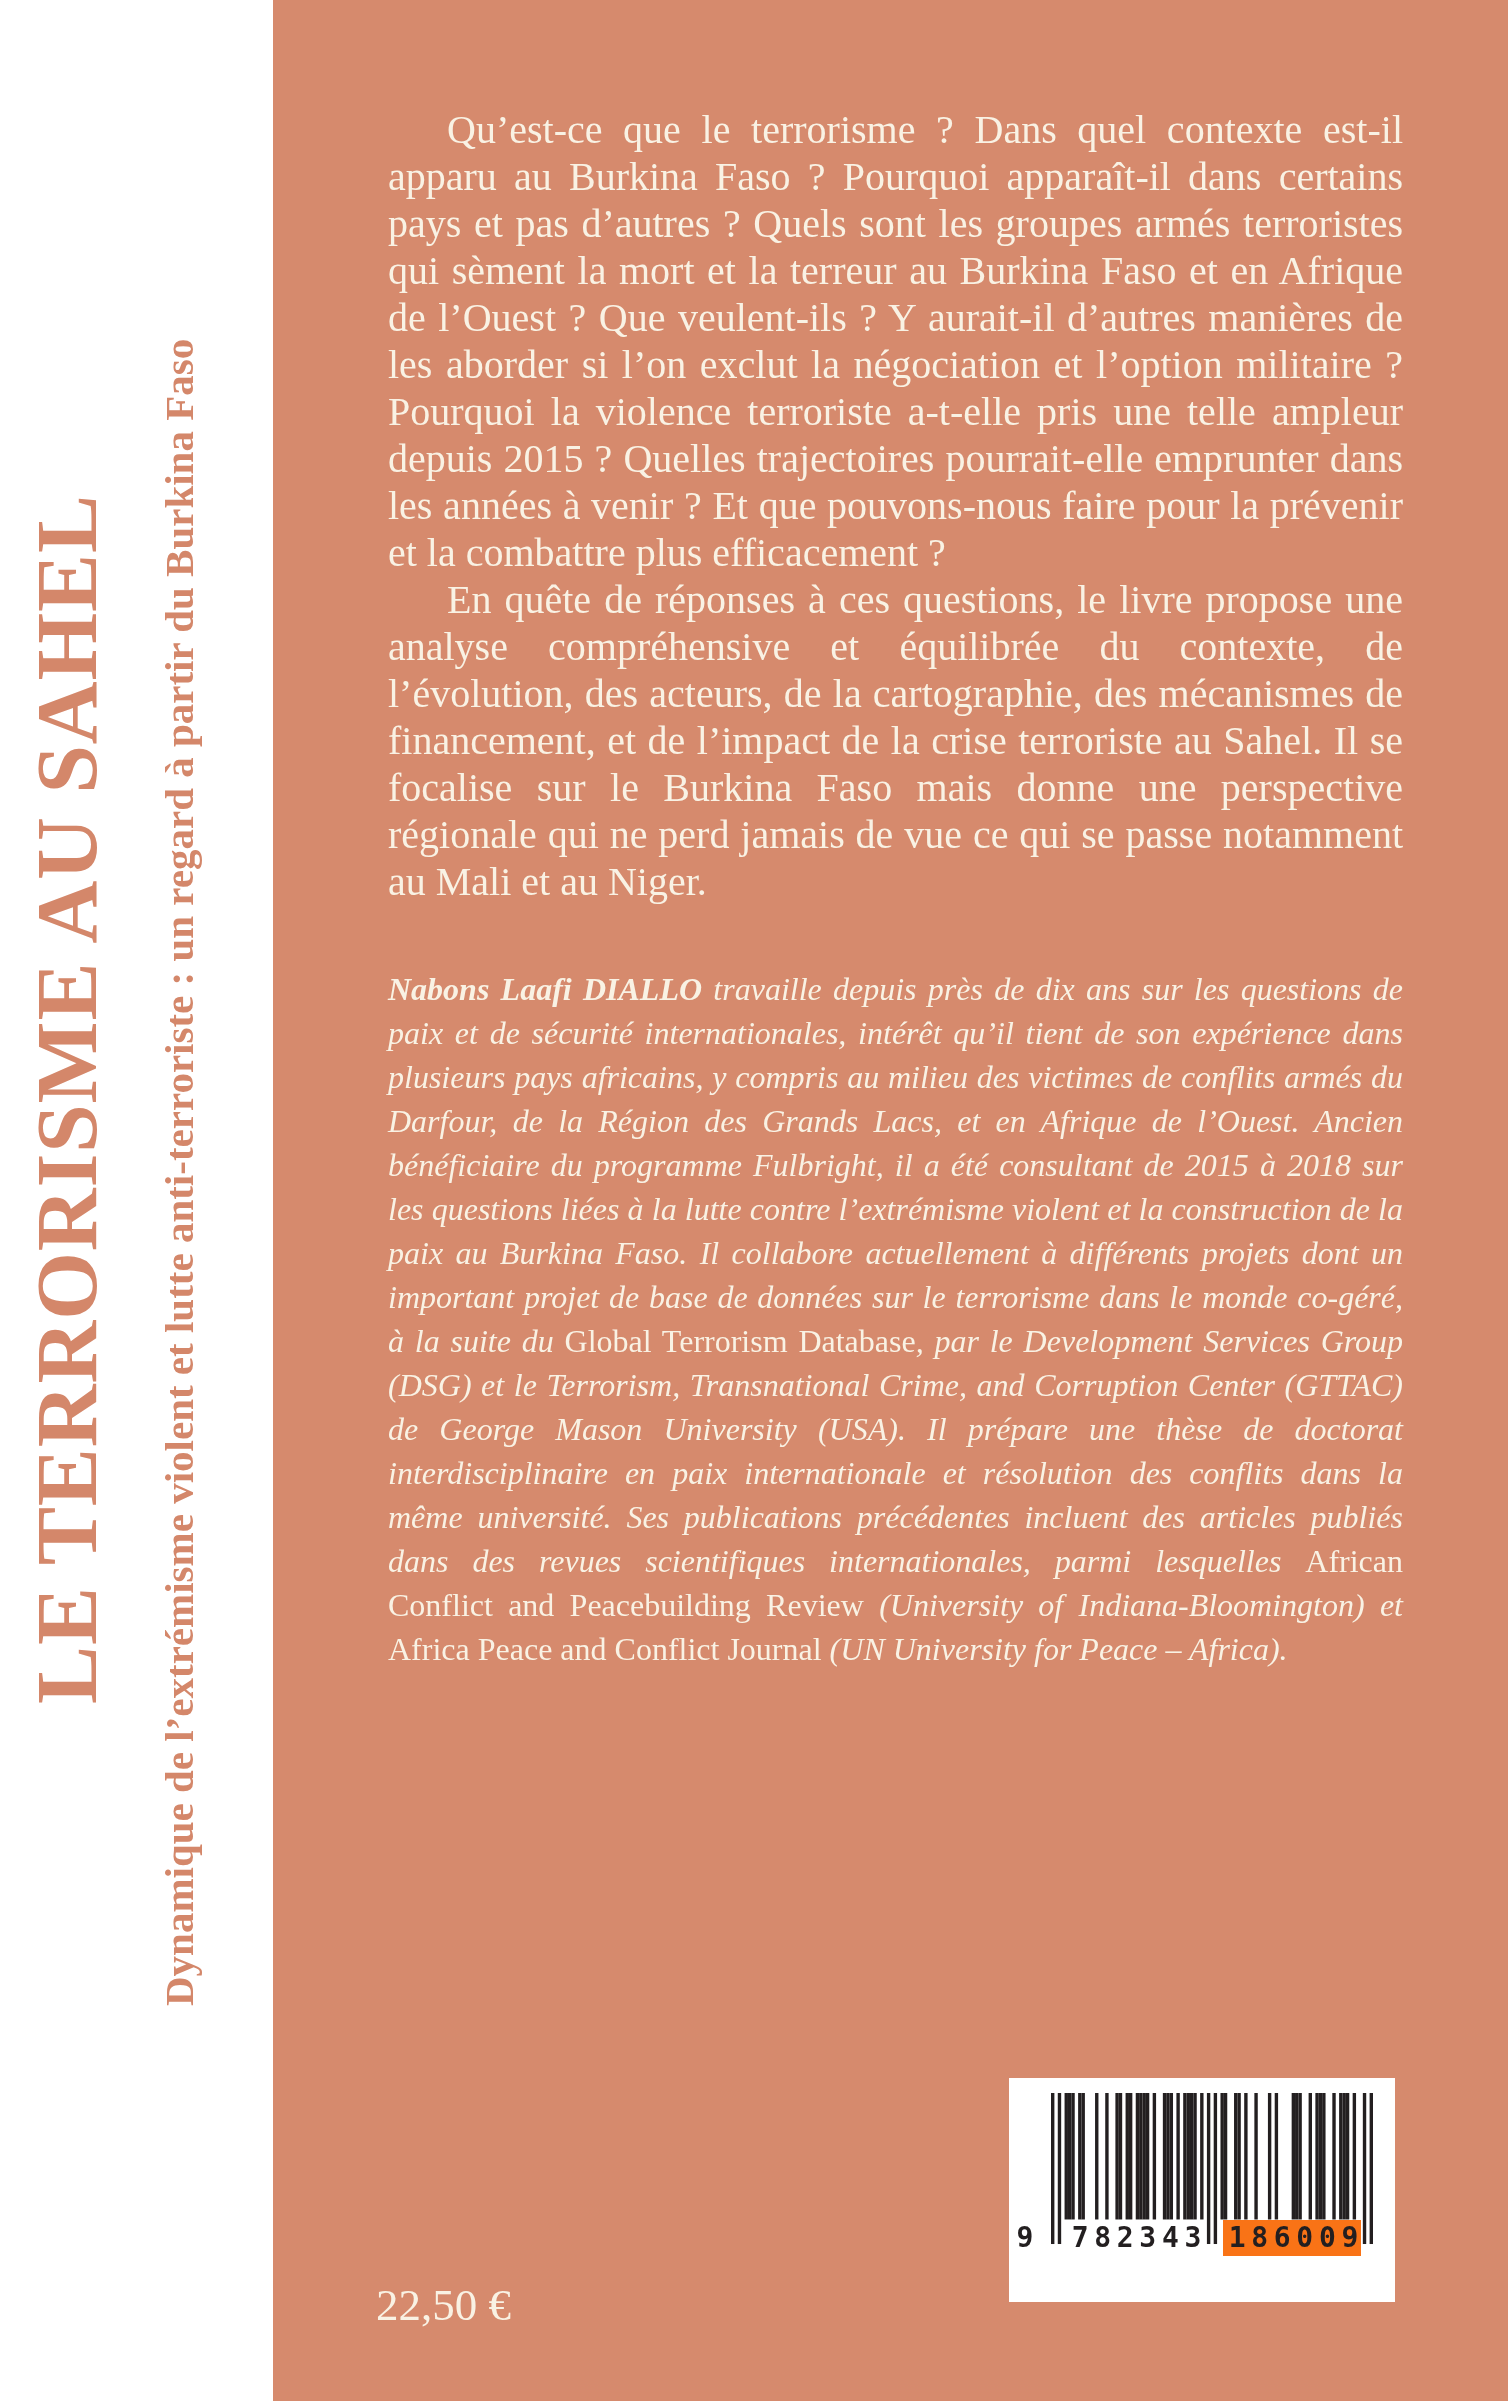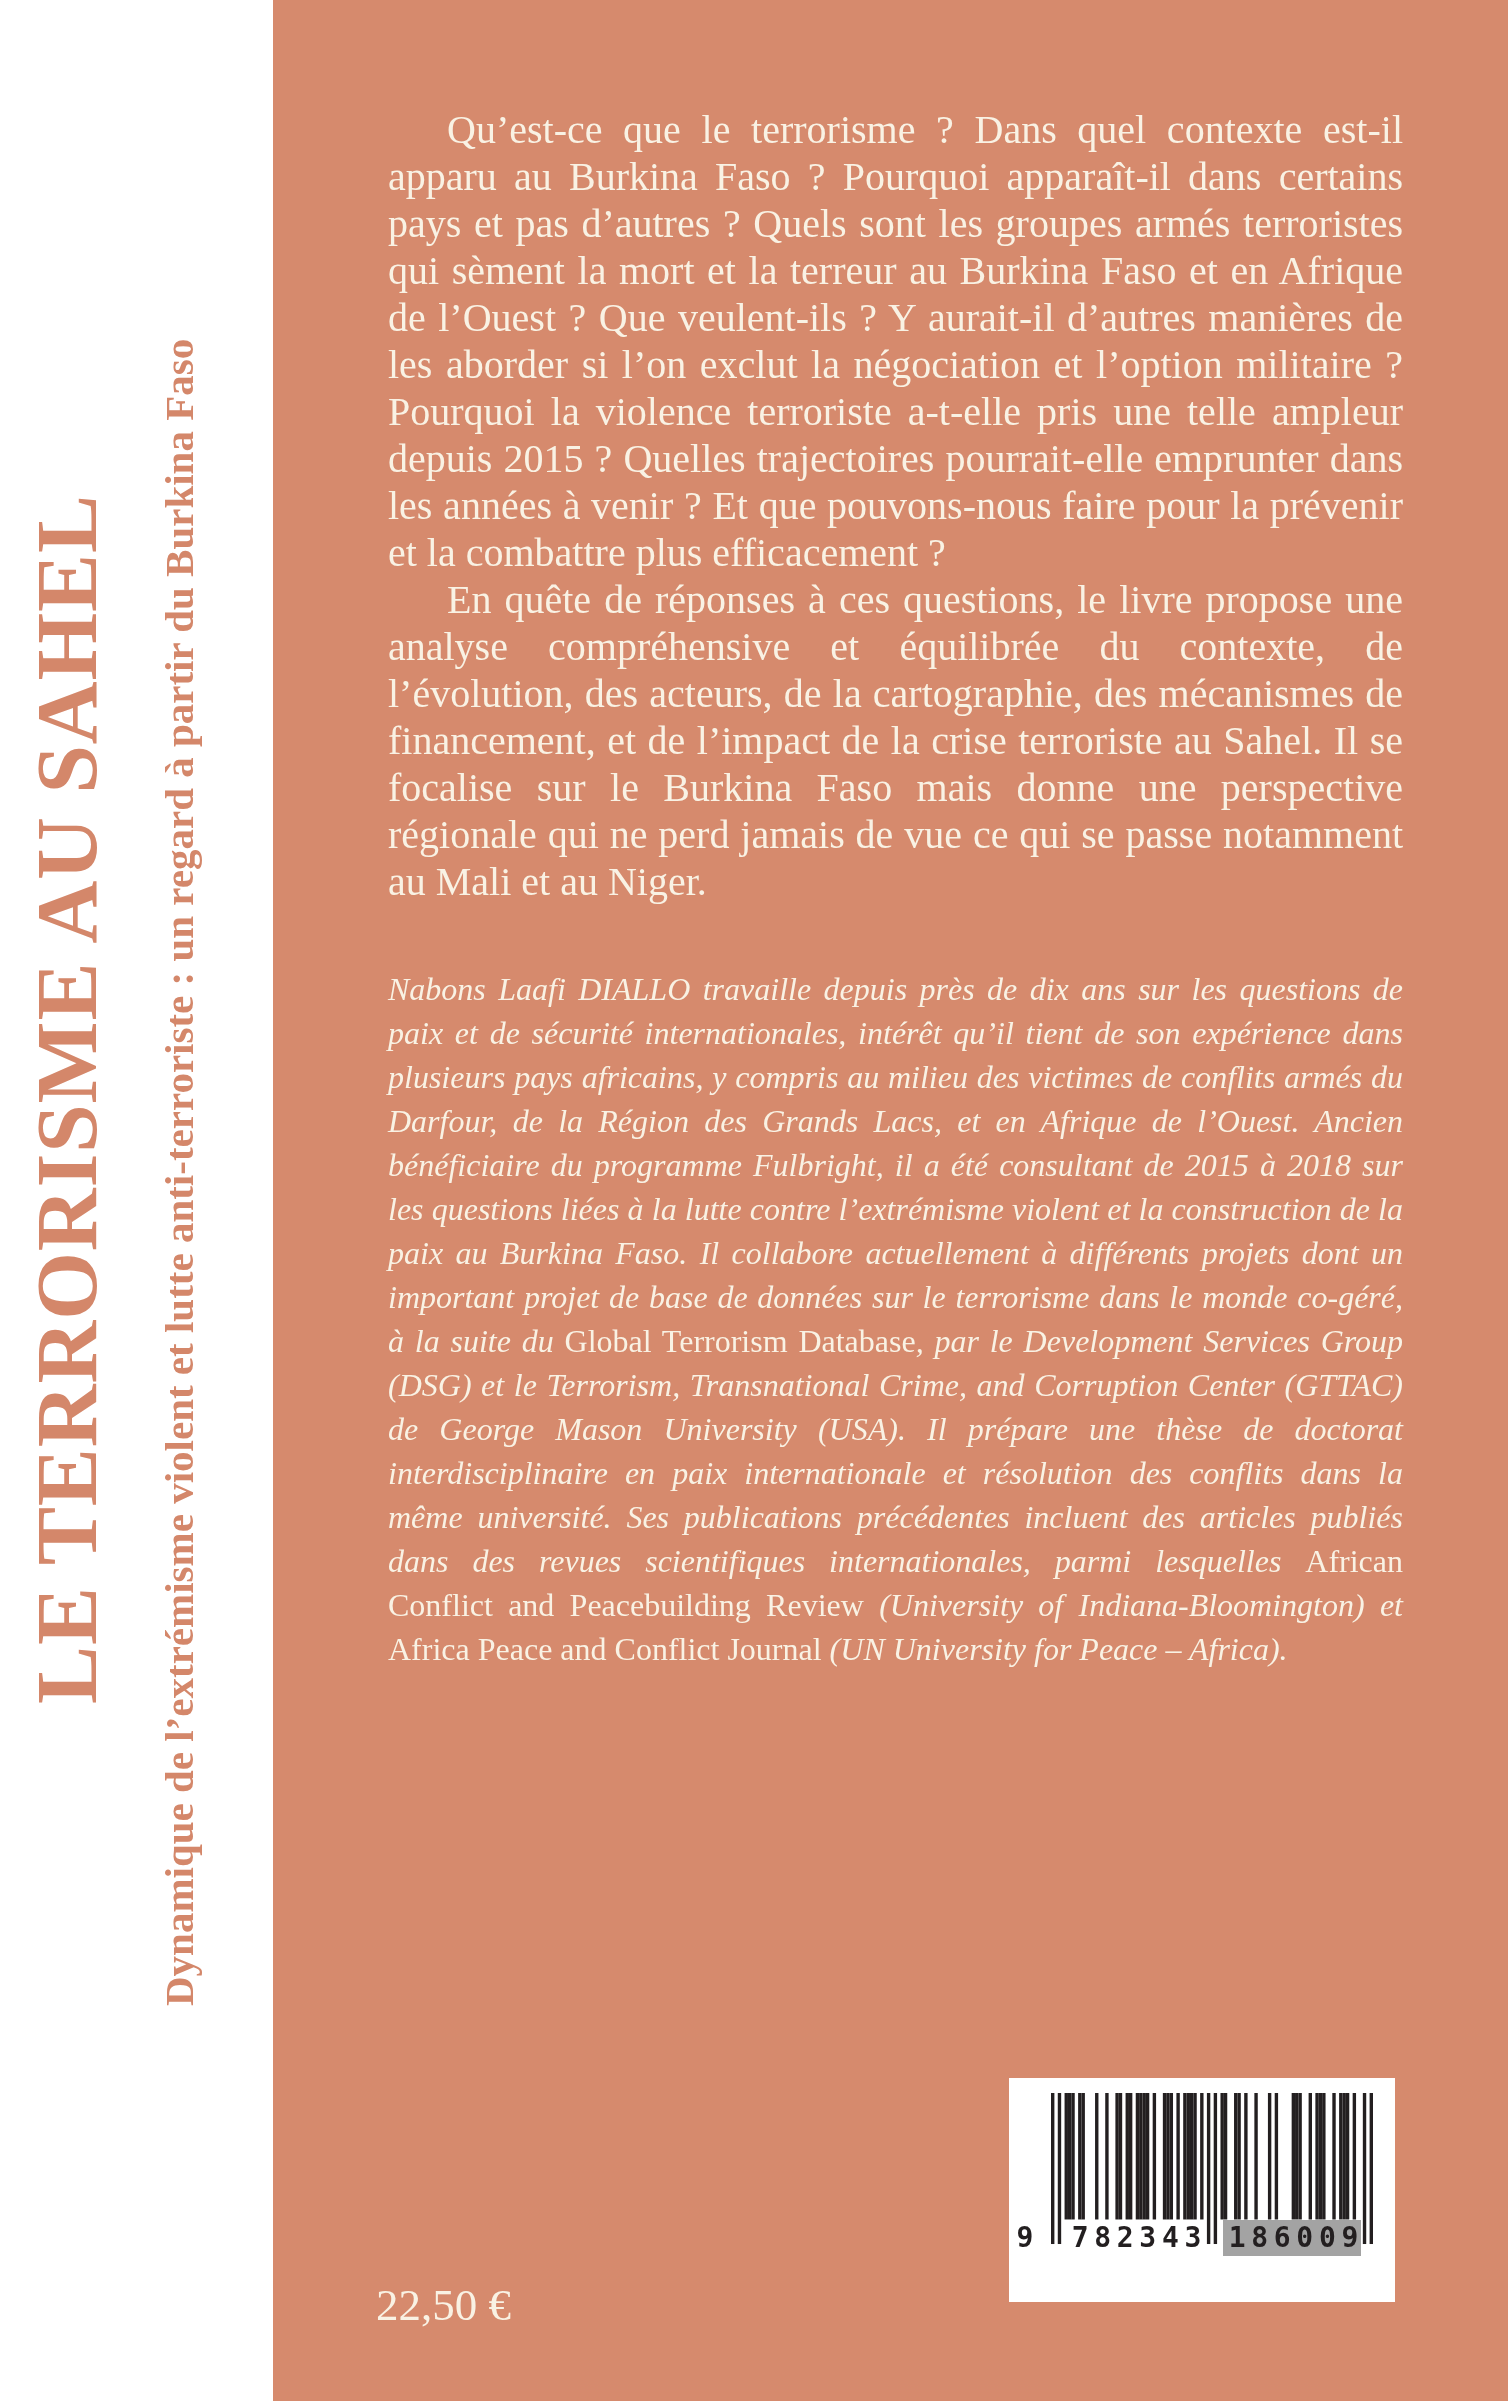--- a/index.html
+++ b/index.html
@@ -55,21 +55,21 @@
   }
   .bio{
     margin-top:62px;
     font-size:32px;
     line-height:44px;
     text-align:justify;
     font-style:italic;
   }
   .seg-i{font-style:italic;}
   .seg-r{font-style:normal;}
-  .seg-bi{font-style:italic;font-weight:normal;}
+  .seg-bi{font-style:italic;font-weight:bold;}
   
   .isbn{
     position:absolute;left:388px;top:2197px;
     font-size:40px;color:#f9f2e4;letter-spacing:0.9px;
   }
   .price{
     position:absolute;left:376px;top:2279px;
     font-size:45px;color:#f9f2e4;
   }
   
@@ -82,21 +82,21 @@
   .bc-digit{
     position:absolute;
     font-family:"DejaVu Sans Mono", monospace;
     font-weight:bold;
     font-size:28px;
     color:#231f20;
     line-height:36px;
   }
   .bc-first{left:7.6px;top:142px;}
   .bc-left{left:57px;top:142px;width:138px;background:#ffffff;text-align:center;letter-spacing:5.7px;text-indent:5.7px;}
-  .bc-right{left:214px;top:142px;width:138px;background:#a3a3a3;text-align:center;letter-spacing:5.7px;text-indent:5.7px;}
+  .bc-right{left:214px;top:142px;width:138px;background:#f97316;text-align:center;letter-spacing:5.7px;text-indent:5.7px;}
 </style>
 </head>
 <body>
 
 <div class="cover">
 
   <div class="spine-strip">
     <div class="spine-title">LE TERRORISME AU SAHEL</div>
     <div class="spine-subtitle">Dynamique de l’extrémisme violent et lutte anti-terroriste : un regard à partir du Burkina Faso</div>
   </div>

